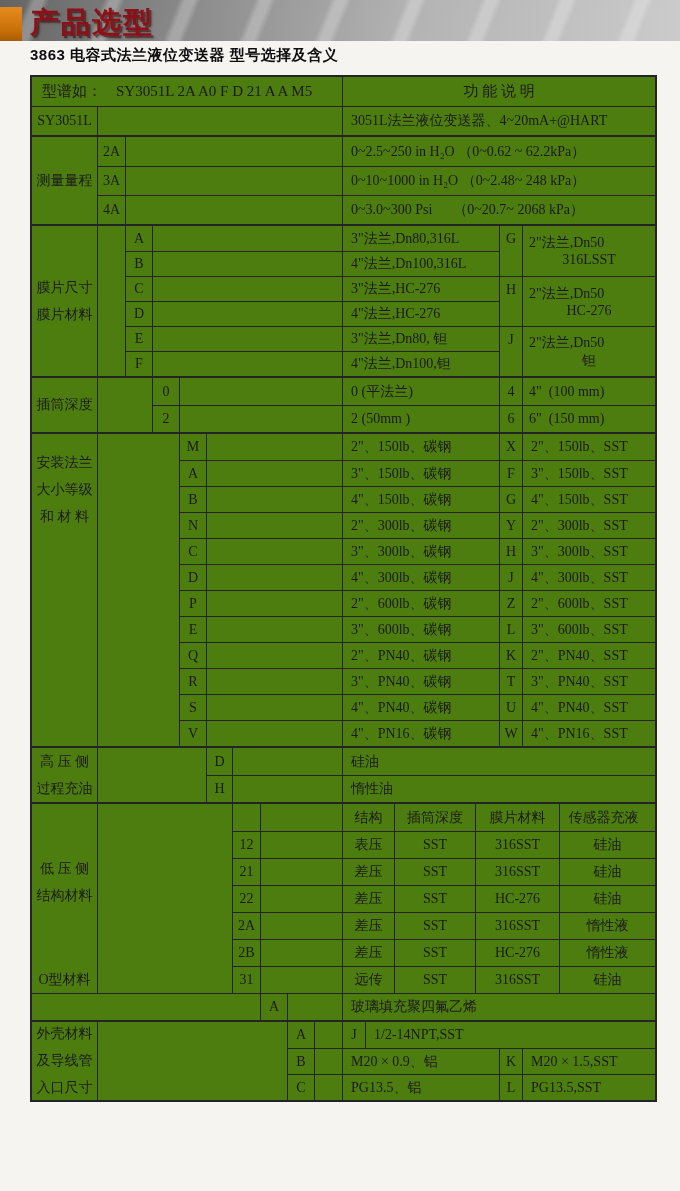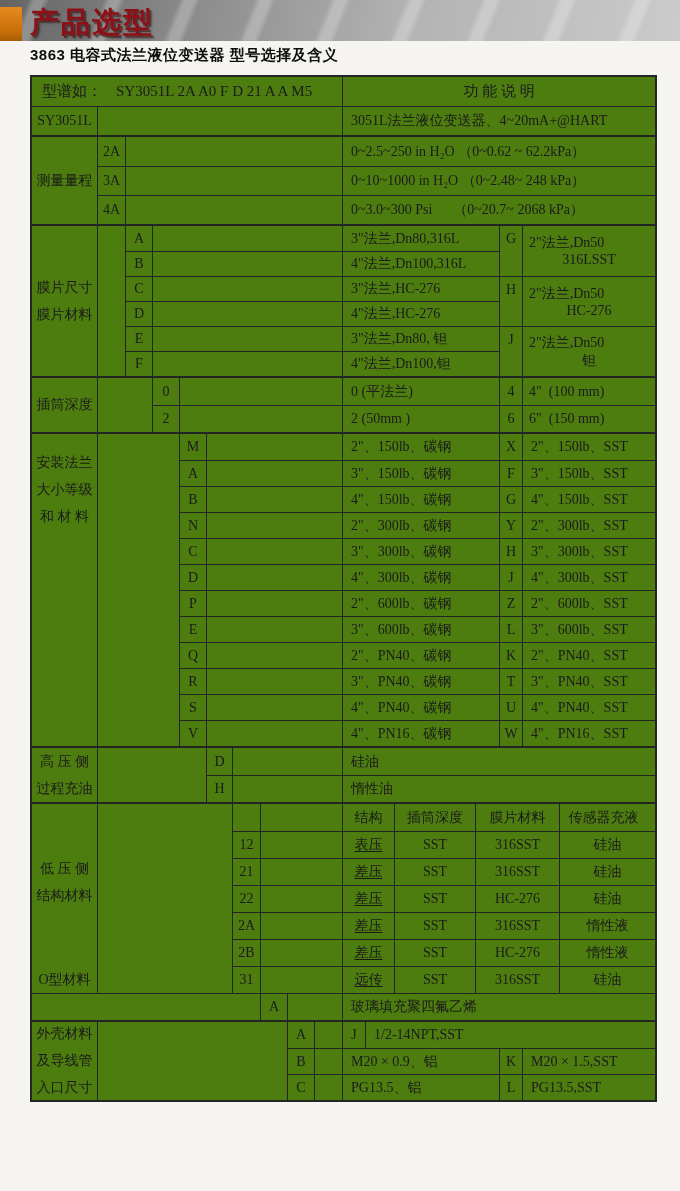--- a/index.html
+++ b/index.html
@@ -24,21 +24,21 @@
   .sect{display:flex;box-sizing:border-box;border-top:2px solid #242424}
   .stk{display:flex;flex-direction:column}
   .stk>.row:first-child{border-top:none}
   .h25{height:25px}.h26{height:26px}.h27{height:27px}.h29{height:29px}.h50{height:50px}
   .c{box-sizing:border-box;border-left:1px solid #242424;display:flex;align-items:center;
      font-size:14px;white-space:pre;overflow:hidden;flex-shrink:0}
   .first{border-left:none}
   .ctr{justify-content:center;text-align:center}
   .pl{padding-left:8px}
   .lab{flex-direction:column;justify-content:center;align-items:center;text-align:center;line-height:18px;gap:9px}
-  .ul{text-decoration:underline;text-underline-offset:2px}
+  .ul{text-underline-offset:2px}
   .two{flex-direction:column;justify-content:center;align-items:stretch}
   .two .l1{padding-left:6px}
   .two .l2{text-align:center}
   .topcode{align-items:flex-start;padding-top:3px;line-height:20px}
   .hdr{font-size:15px}
 </style>
 </head>
 <body>
 
 <div class="banner">

